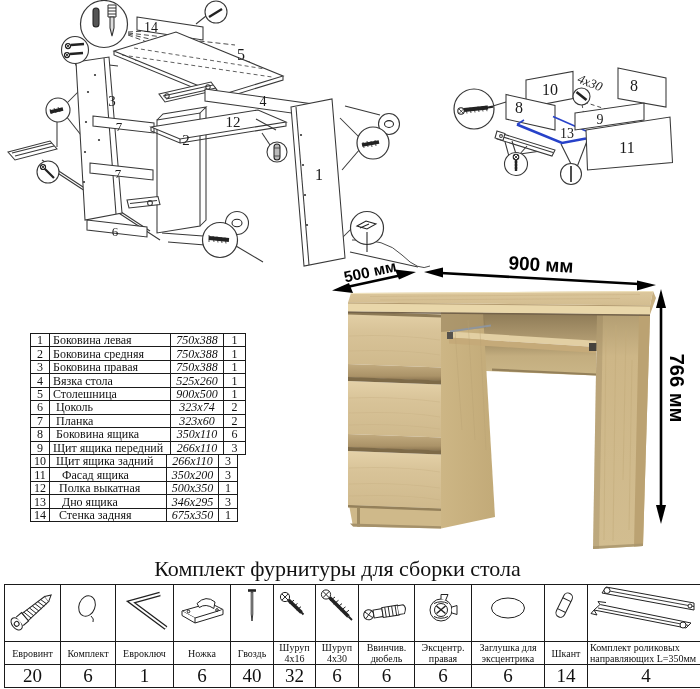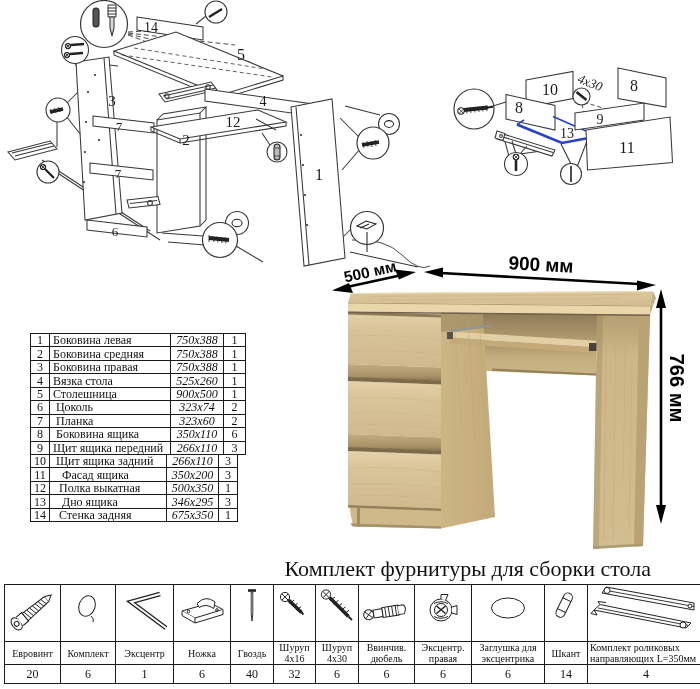--- a/index.html
+++ b/index.html
@@ -7,25 +7,25 @@
 #art{position:absolute;left:0;top:0;}
 table{border-collapse:collapse;table-layout:fixed;}
 td{border:1px solid #1a1a1a;padding:0;overflow:hidden;white-space:nowrap;}
 .pt{position:absolute;font-size:12px;line-height:12px;color:#111;}
 .pt td{height:12.45px;}
 .pt .c{text-align:center;}
 .pt .n{padding-left:3px;}
 .pt .s{text-align:center;font-style:italic;}
 #ptA{left:30px;top:333px;}
 #ptB{left:30px;top:454px;}
-#title{position:absolute;left:0;top:556px;width:651px;text-align:right;font-size:22px;color:#111;}
+#title{position:absolute;left:12px;top:556px;width:651px;text-align:center;font-size:22px;color:#111;}
 #hw{position:absolute;left:4px;top:584px;font-size:10.5px;color:#111;}
 #hw td{text-align:center;vertical-align:middle;}
 #hw .lab{font-size:10px;line-height:11px;white-space:normal;}
-#hw .num{font-size:12px;height:18px;}
+#hw .num{font-size:19px;height:18px;}
 #hw .ico{height:55px;}
 </style>
 </head>
 <body>
 <svg id="art" width="700" height="689" viewBox="0 0 700 689" xmlns="http://www.w3.org/2000/svg">
 <defs>
 <linearGradient id="gTop" x1="0" y1="0" x2="0" y2="1">
   <stop offset="0" stop-color="#dcc79c"></stop>
         <stop offset="1" stop-color="#d3bd90"></stop>
 </linearGradient>
@@ -597,21 +597,21 @@
               <path d="M10,23 L101,40.5" stroke-width="0.9"></path>
               <circle cx="95" cy="40" r="3" fill="#fff"></circle>
               <path d="M6,25 l-3,3.5 6,1.5 z" fill="#fff"></path>
               <path d="M12,19.5 l-2,-3 8,1" fill="#fff"></path>
             </g>
           </svg></td>
 </tr>
 <tr>
 <td class="lab">Евровинт</td>
 <td class="lab">Комплект</td>
-<td class="lab">Эксцентр</td>
+<td class="lab">Евроключ</td>
 <td class="lab">Ножка</td>
 <td class="lab">Гвоздь</td>
 <td class="lab">Шуруп 4х16</td>
 <td class="lab">Шуруп 4х30</td>
 <td class="lab">Ввинчив. дюбель</td>
 <td class="lab">Эксцентр. правая</td>
 <td class="lab">Заглушка для эксцентрика</td>
 <td class="lab">Шкант</td>
 <td class="lab" style="text-align:left;padding-left:2px">Комплект роликовых направляющих L=350мм</td>
 </tr>

